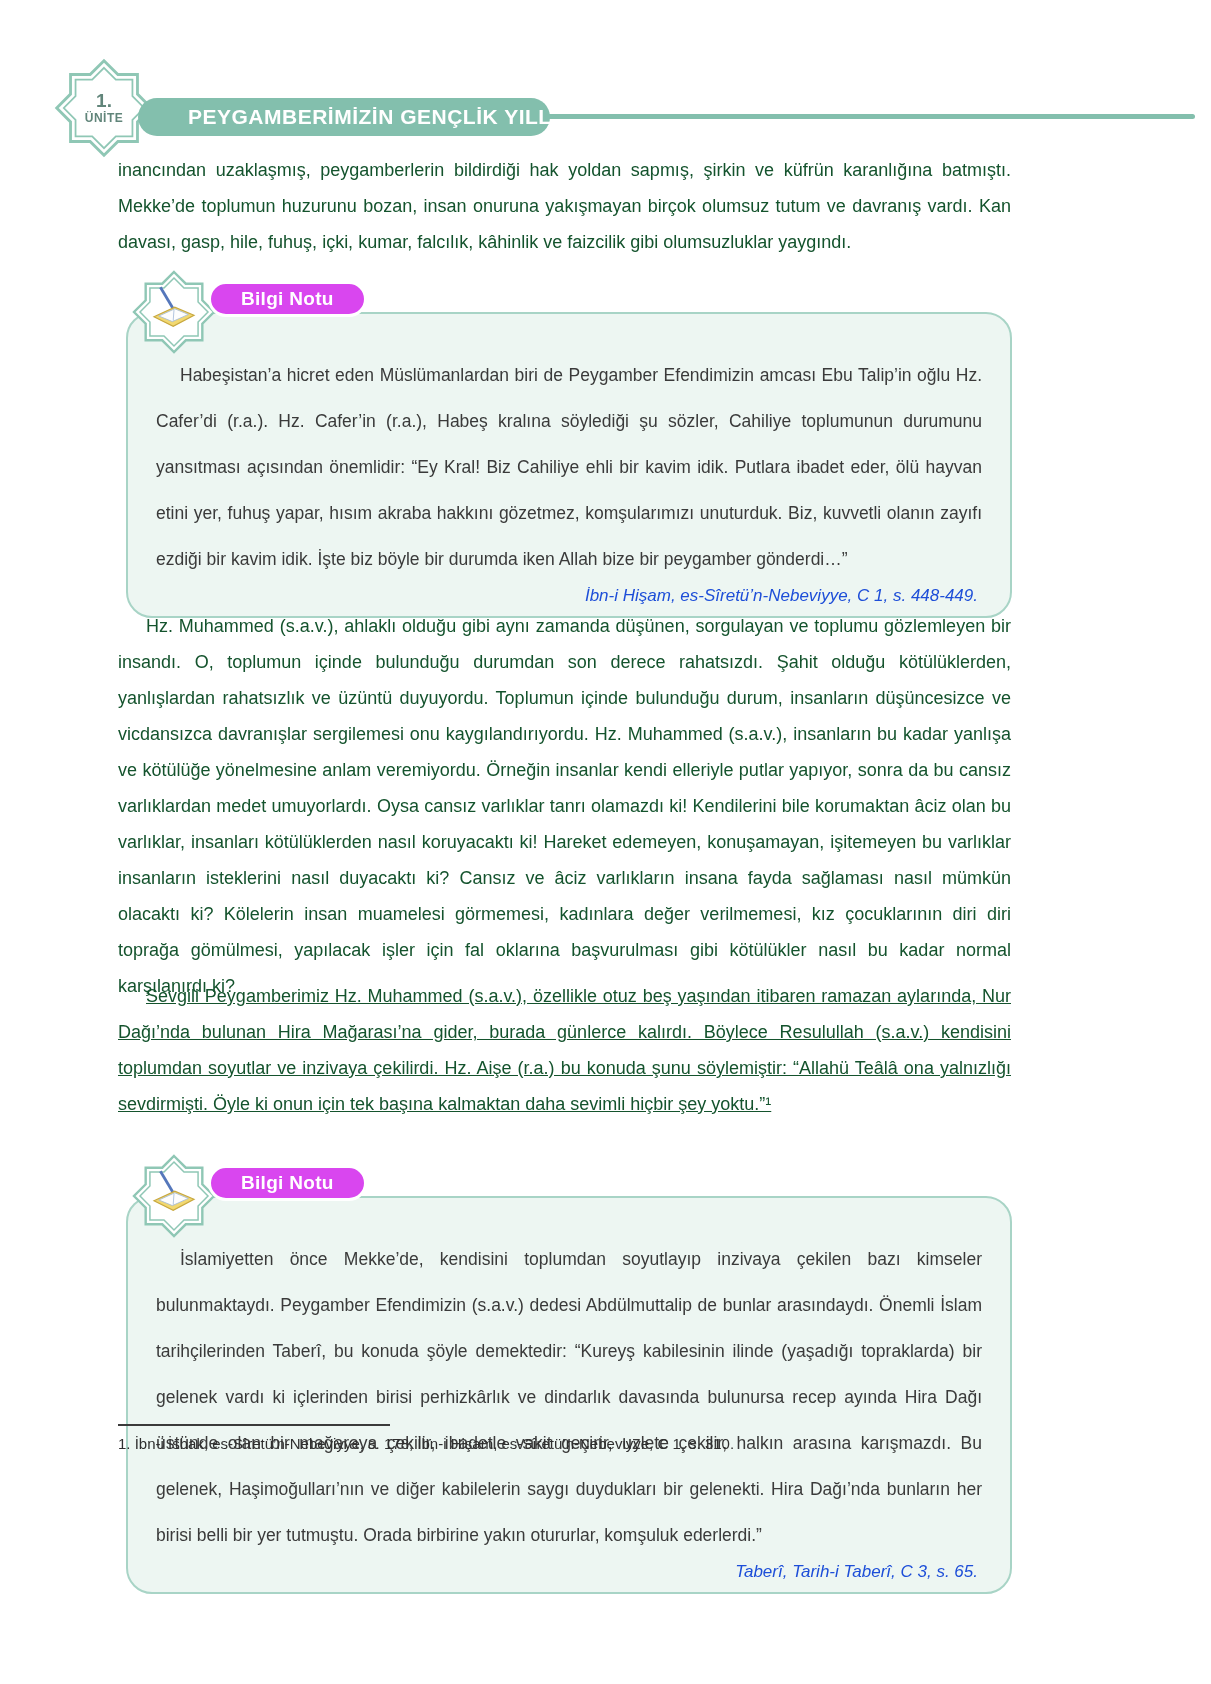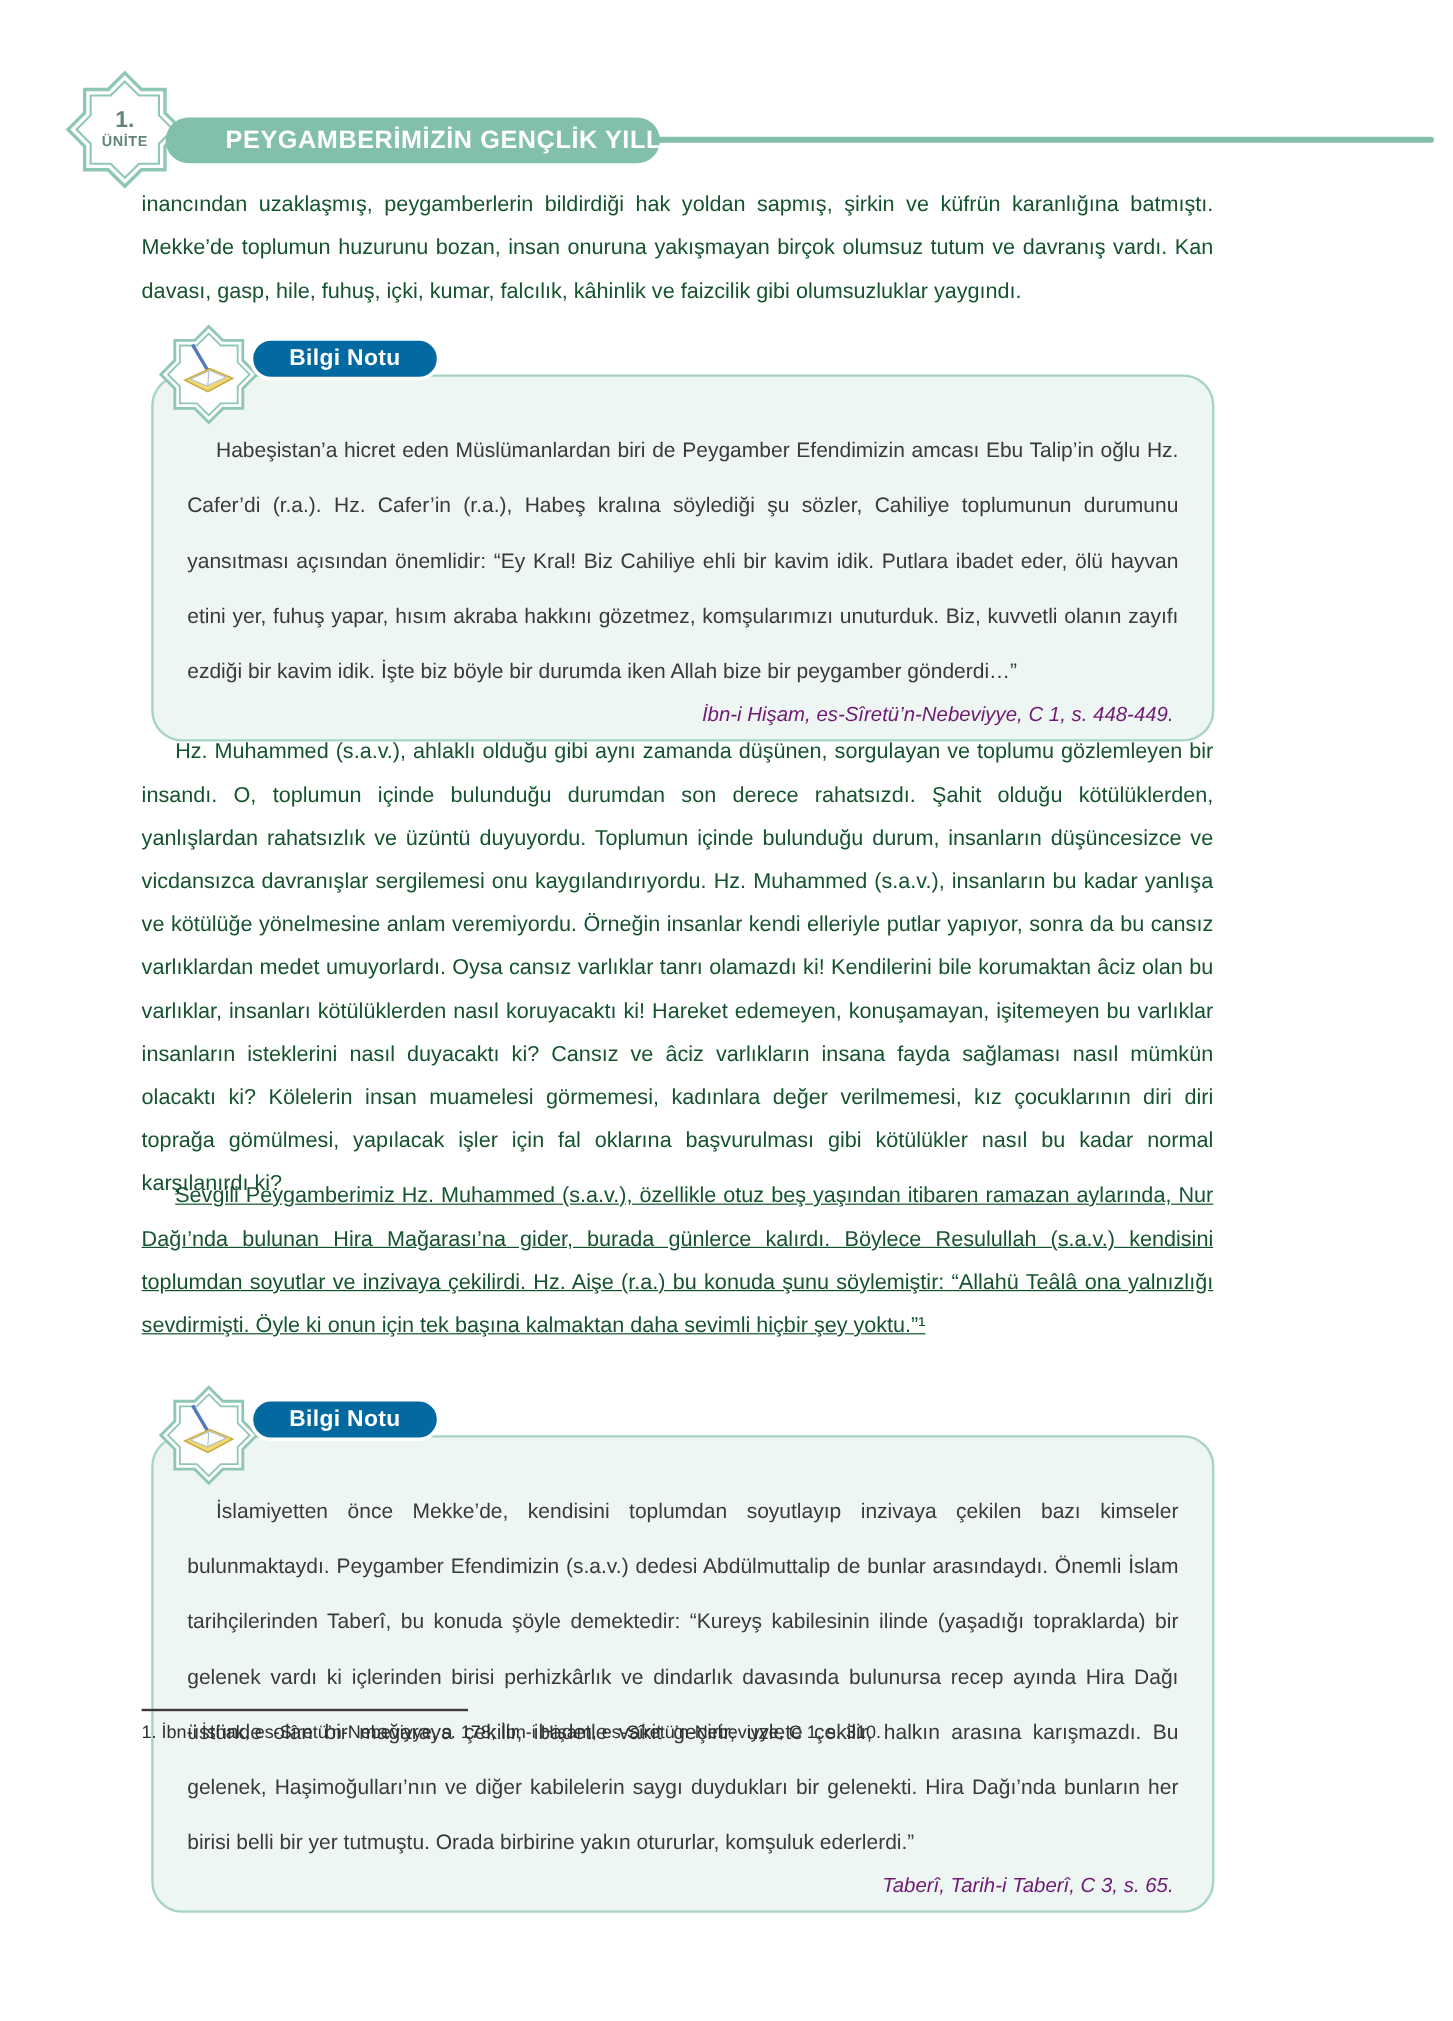--- a/index.html
+++ b/index.html
@@ -46,31 +46,31 @@
   .info-note{
     position:absolute;left:126px;width:886px;box-sizing:border-box;
     background:#edf6f2;border:2.5px solid #a8d4c6;border-radius:26px;
     padding:22px 28px 10px 28px;
   }
   .note1{top:312px;}
   .note2{top:1196px;}
   .note-star{position:absolute;left:2px;top:-46px;width:88px;height:88px;}
   .note-tab{
     position:absolute;left:80px;top:-33px;height:30px;
-    background:#0369a1;border:3px solid #ffffff;border-radius:18px;
+    background:#d946ef;border:3px solid #ffffff;border-radius:18px;
     display:flex;align-items:center;padding:0 30px;
     color:#ffffff;font-weight:bold;font-size:19px;letter-spacing:.3px;
   }
   .note-body{
     margin-top:16px;
     font-size:17.5px;line-height:46px;text-align:justify;text-indent:24px;
     color:#3a3a3a;
   }
   .note-citation{
-    margin-top:4px;text-align:right;font-style:italic;font-size:17px;color:#701a75;
+    margin-top:4px;text-align:right;font-style:italic;font-size:17px;color:#1d4ed8;
     padding-right:4px;
   }
   
   .footnote{position:absolute;left:118px;top:1424px;width:893px;}
   .footnote-rule{width:272px;height:2px;background:#3a3a3a;}
   .footnote-text{margin-top:9px;font-size:15px;color:#2f2f2f;}
   
   .page-footer{position:absolute;left:326px;top:1564px;width:560px;height:46px;}
 </style>
 </head>

